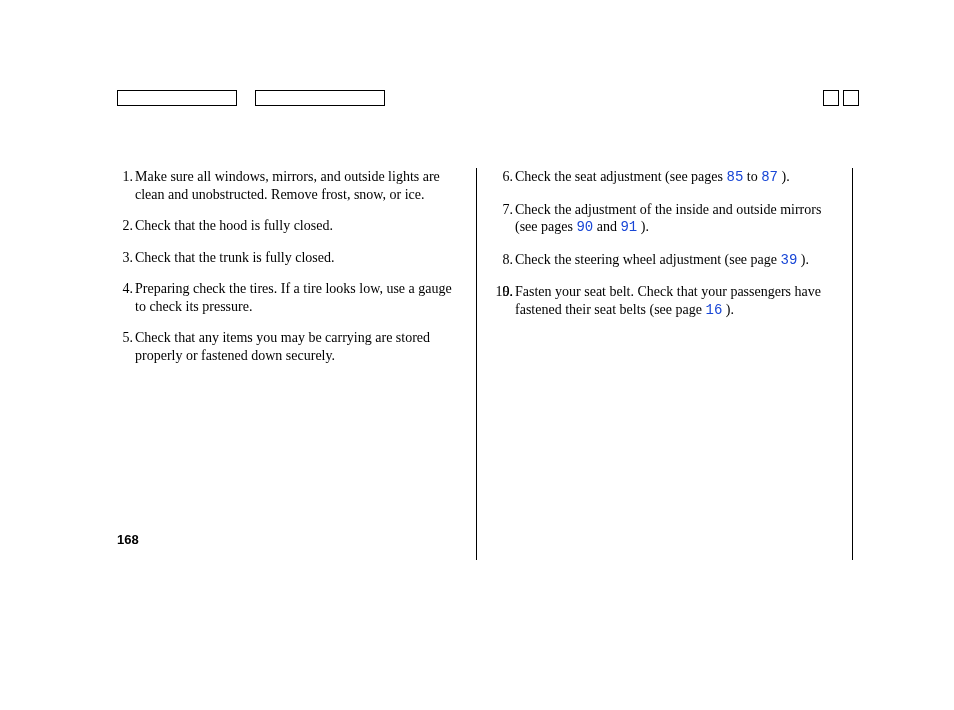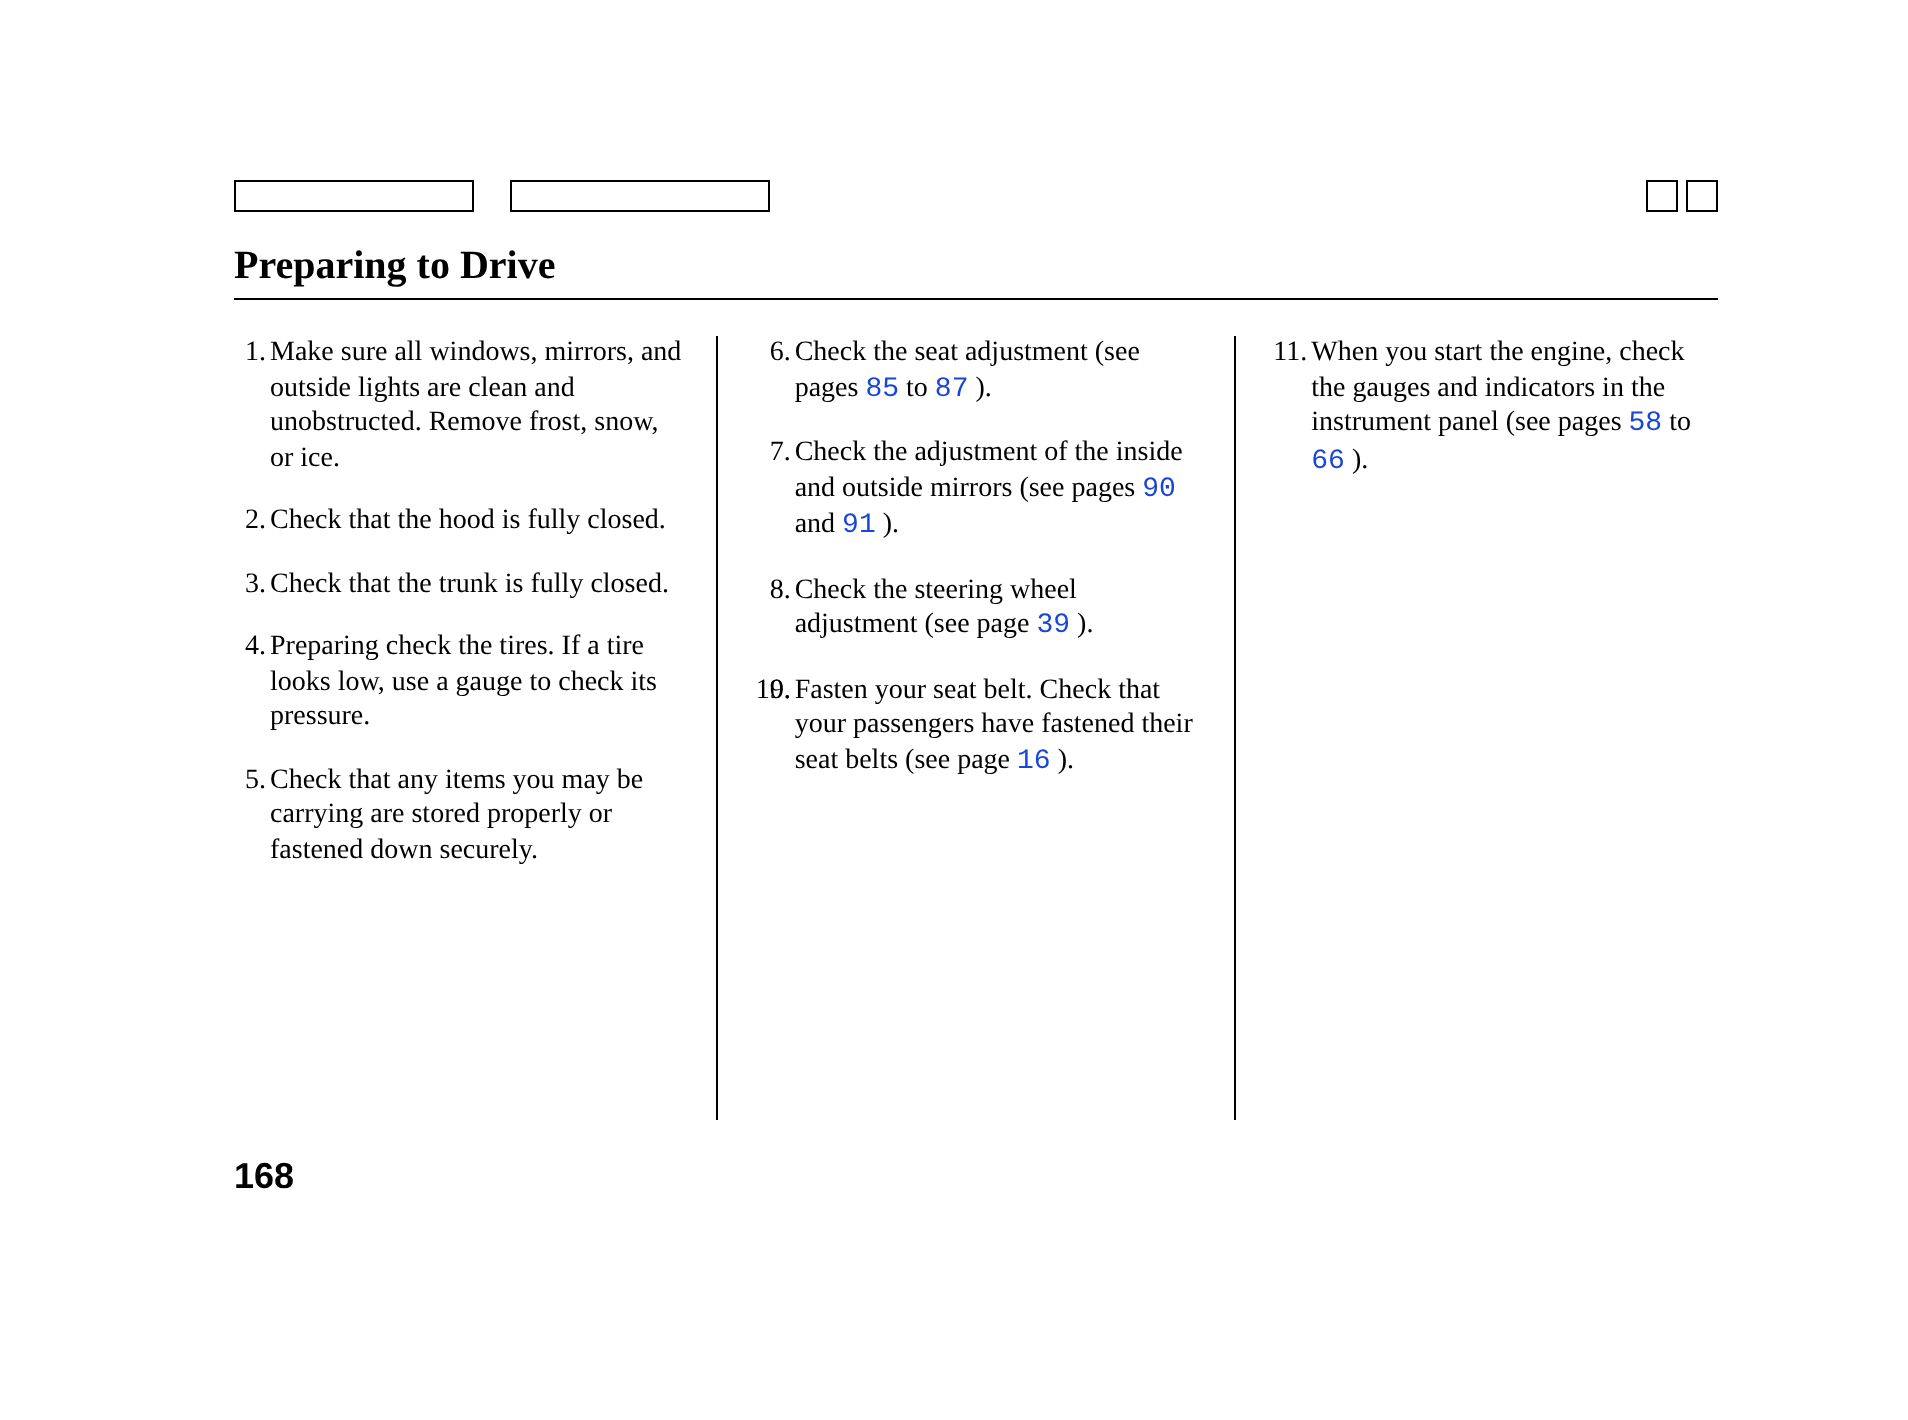--- a/index.html
+++ b/index.html
@@ -93,41 +93,37 @@
   
   ol.check.wide li { padding-left: 22px; }
   ol.check.wide li .num { width: 20px; }
 
   .plink { color: #1846d6; font-family: Liberation Mono, monospace; }
 
   .page-num {
     position: absolute;
     left: 117px;
     top: 532px;
-    font-size: 18px;
+    font-size: 13px;
     font-weight: bold;
     font-family: Arial, Helvetica, sans-serif;
-    margin-top: 46px;
   }
 </style>
 </head>
 <body>
 
 <div class="page">
 
   <div class="top-marks">
     <div class="mark-box mark-a"></div>
     <div class="mark-box mark-b"></div>
     <div class="mark-box mark-c"></div>
     <div class="mark-box mark-d"></div>
   </div>
 
-  <div class="title-row">
-    <h1>Preparing to Drive</h1>
-  </div>
 
   <div class="columns">
 
     <div class="col">
       <ol class="check">
         <li>
           <span class="num">1.</span>
           <span>Make sure all windows, mirrors, and outside lights are clean and unobstructed. Remove frost, snow, or ice.</span>
         </li>
         <li>
@@ -178,27 +174,17 @@
           <span class="num">10.</span>
           <span>
             <span>Fasten your seat belt. Check that your passengers have fastened their seat belts (see page </span><span class="plink">16</span><span> ).</span>
           </span>
         </li>
       </ol>
     </div>
 
     <div class="sep"></div>
 
-    <div class="col">
-      <ol class="check wide">
-        <li>
-          <span class="num">11.</span>
-          <span>
-            <span>When you start the engine, check the gauges and indicators in the instrument panel (see pages </span><span class="plink">58</span><span> to </span><span class="plink">66</span><span> ).</span>
-          </span>
-        </li>
-      </ol>
-    </div>
 
   </div>
 
   <div class="page-num">168</div>
 </div>
 
 </body></html>

